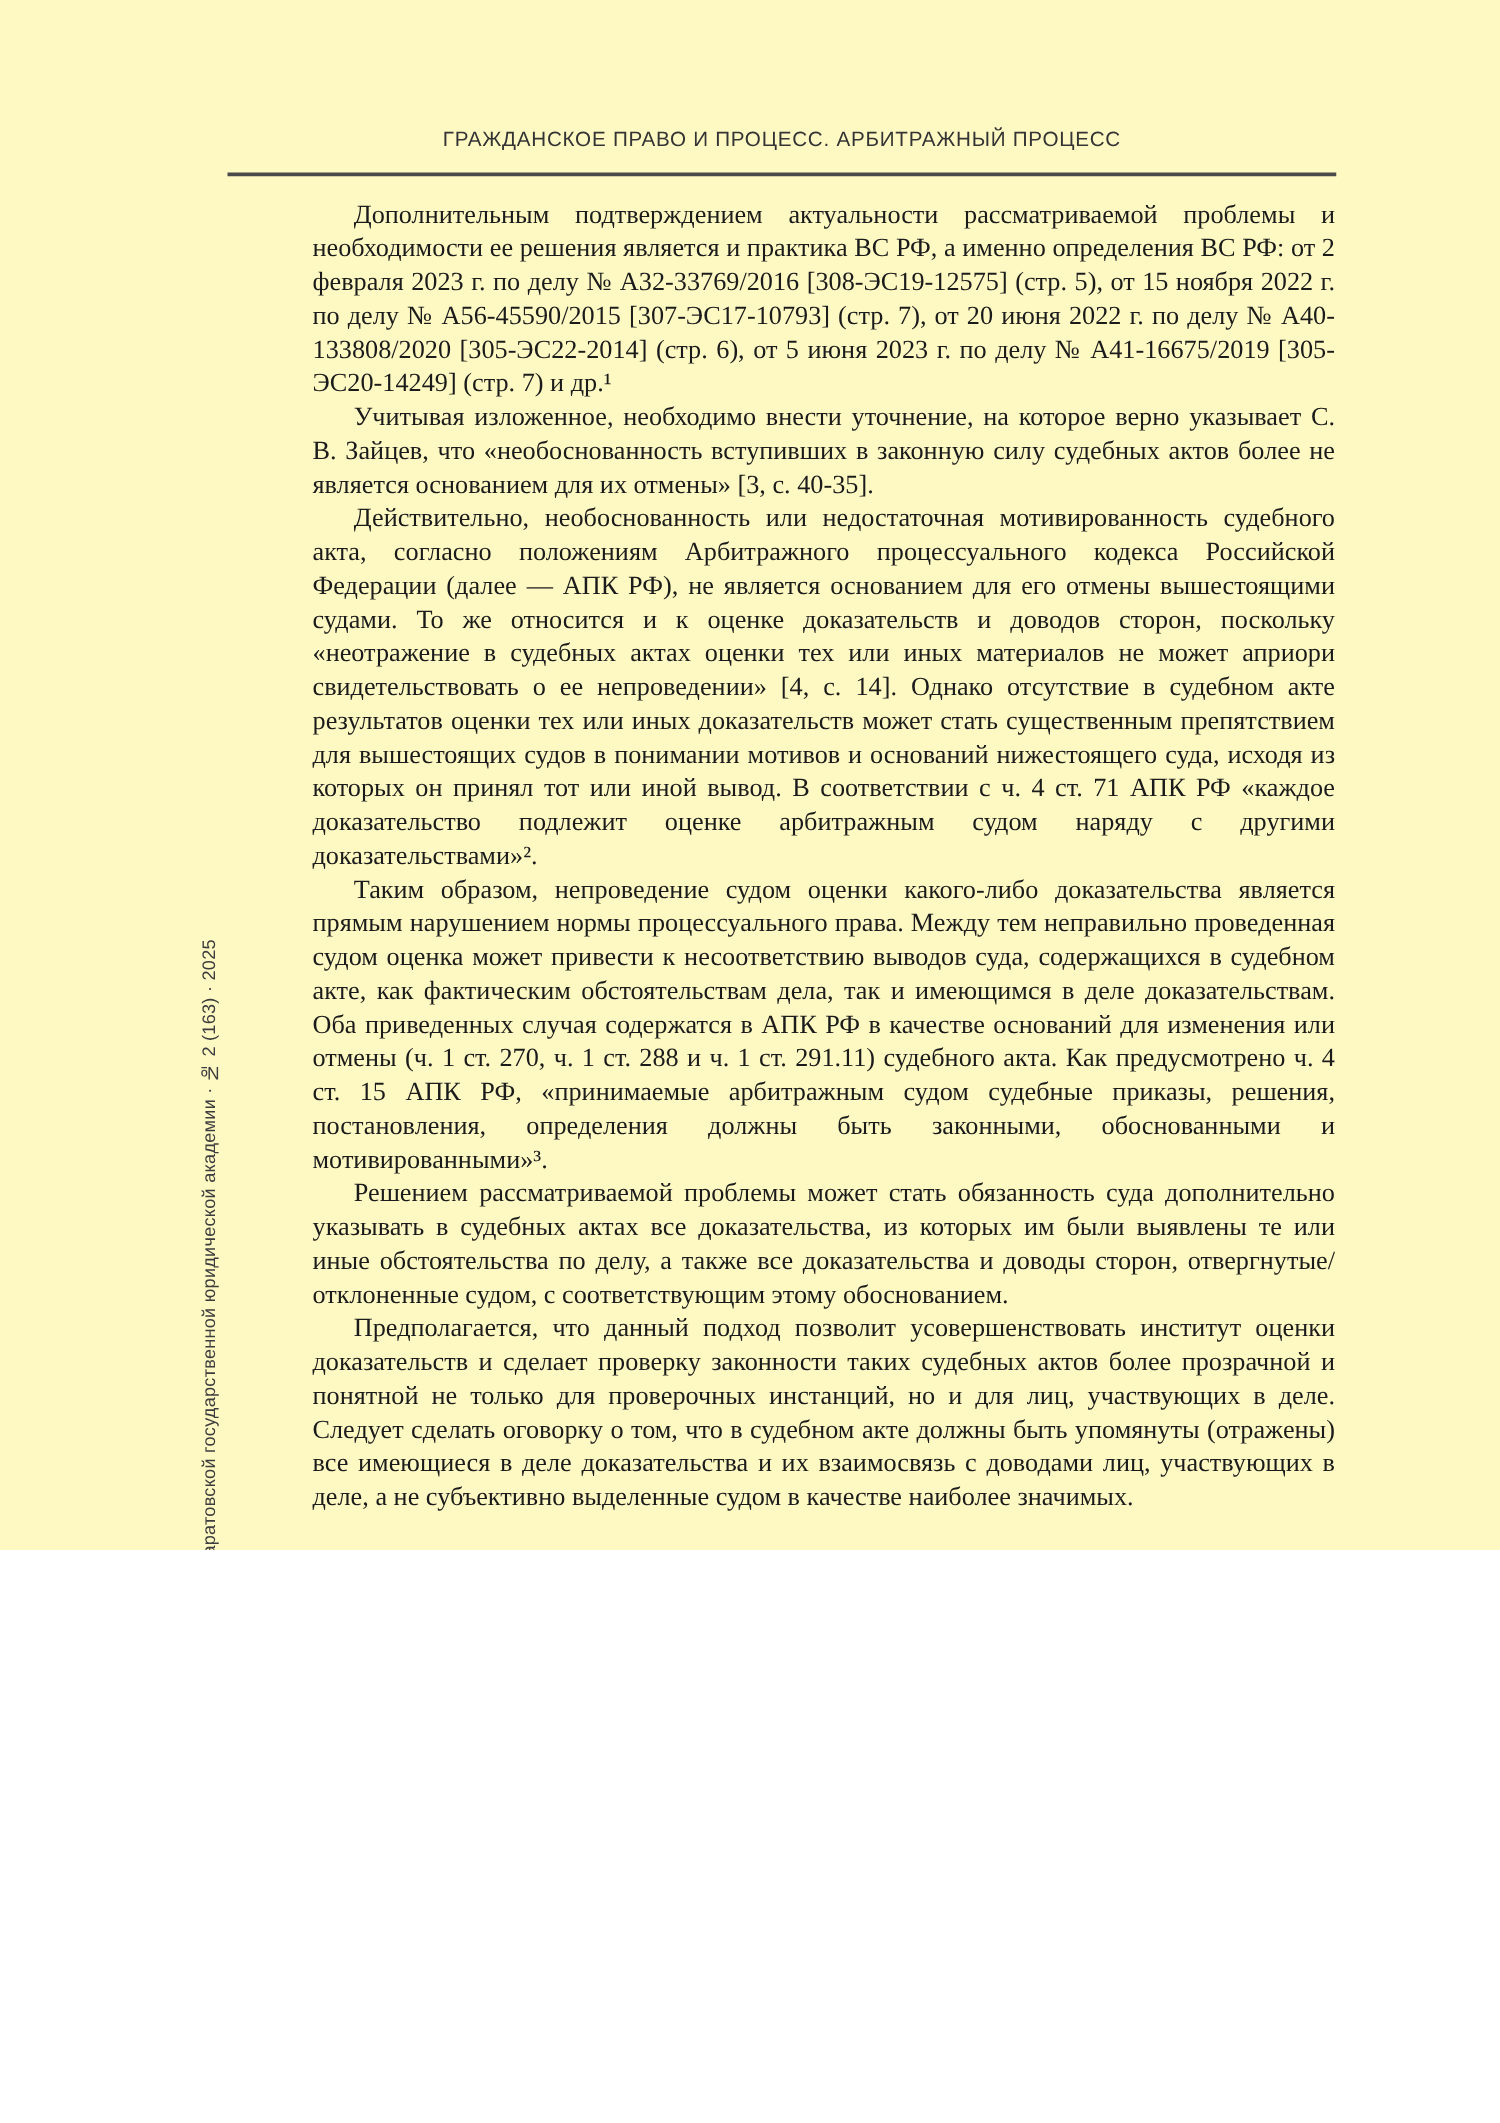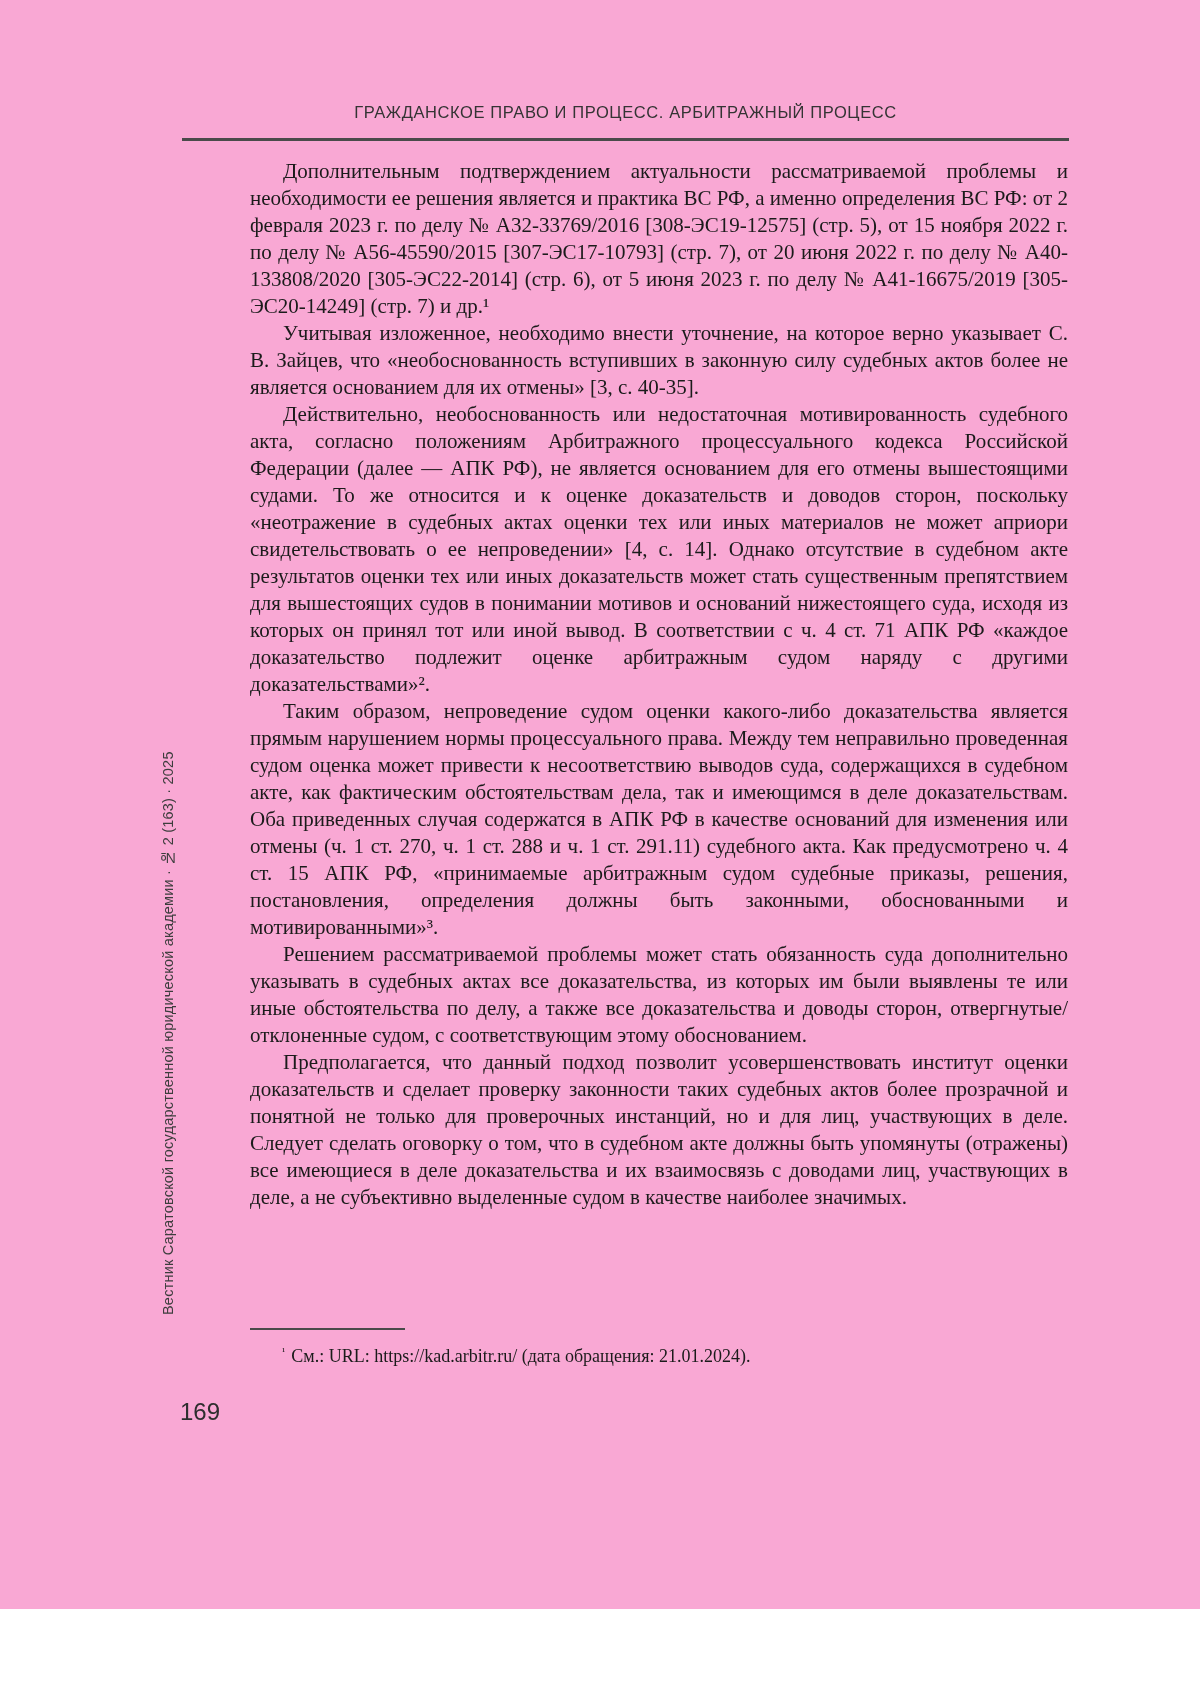--- a/index.html
+++ b/index.html
@@ -3,22 +3,22 @@
 <meta charset="utf-8">
 <style>
   html, body {
     margin: 0;
     padding: 0;
     background: #ffffff;
   }
   .page {
     position: relative;
     width: 1200px;
-    height: 1609px;
-    background: #f9a8d4;
+    height: 1240px;
+    background: #fef9c3;
     overflow: hidden;
     font-family: "Liberation Serif", serif;
   }
   .running-head {
     position: absolute;
     left: 182px;
     top: 103px;
     width: 887px;
     text-align: center;
     font-family: "Liberation Sans", sans-serif;

